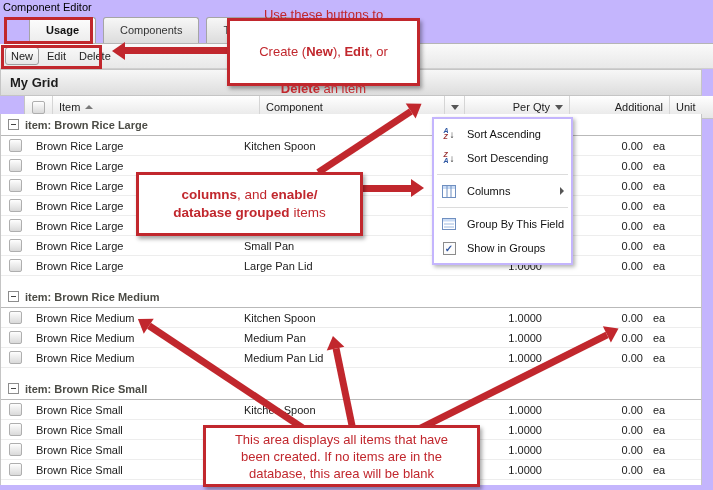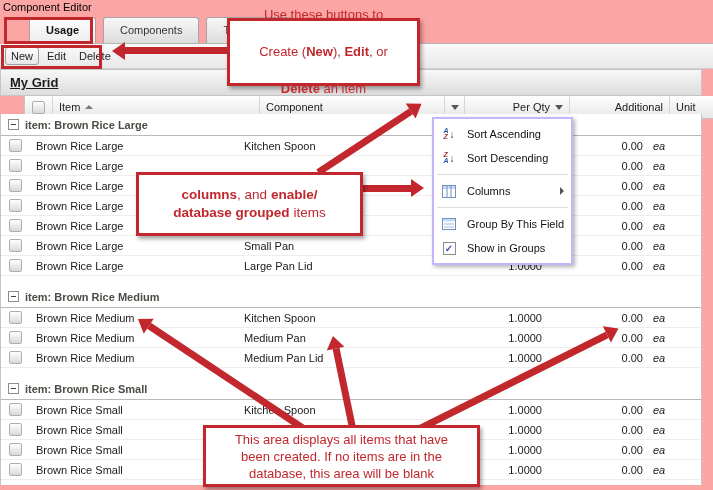--- a/index.html
+++ b/index.html
@@ -1,36 +1,36 @@
 <!DOCTYPE html>
 <html><head>
 <meta charset="utf-8">
 <style>
   html,body{margin:0;padding:0;background:#fff;}
-  .page{position:relative;width:713px;height:490px;overflow:hidden;background:#fca5a5;
+  .page{position:relative;width:713px;height:490px;overflow:hidden;background:#c4b5fd;
         font-family:"Liberation Sans",sans-serif;color:#1a1a1a;}
 
   
   .app-title{position:absolute;left:3px;top:1px;font-size:11px;color:#000;}
   .tabstrip{position:absolute;left:0;top:16px;width:713px;height:28px;box-sizing:border-box;
             display:flex;align-items:flex-end;padding-left:9px;border-bottom:1px solid #b5b5b5;margin-left:20px;}
   .tab{height:25px;line-height:24px;padding:0 16px;font-size:11px;color:#333;
        background:linear-gradient(#f7f7f7,#dcdcdc);border:1px solid #a5a5a5;border-bottom:none;
        border-radius:3px 3px 0 0;margin-right:7px;white-space:nowrap;}
   .tab.active{font-weight:bold;color:#111;background:linear-gradient(#fdfdfd,#ececec);}
   .toolbar{position:absolute;left:0;top:44px;width:713px;height:25px;box-sizing:border-box;
            background:linear-gradient(#fafafa,#e8e8e8);border-bottom:1px solid #cfcfcf;
            display:flex;align-items:center;padding-left:5px;gap:3px;}
   .tbtn{font-size:11px;color:#222;padding:2px 5px;}
   .tbtn.boxed{border:1px solid #9e9e9e;border-radius:3px;background:linear-gradient(#fdfdfd,#e6e6e6);}
 
   
   .panel-header{position:absolute;left:0;top:69px;width:702px;height:27px;box-sizing:border-box;
                 background:linear-gradient(#f7f7f7,#ddd);border:1px solid #c5c5c5;
-                display:flex;align-items:center;padding-left:9px;text-decoration:underline;}
+                display:flex;align-items:center;padding-left:9px;}
   .panel-title{font-weight:bold;font-size:13px;color:#1c1c1c;}
 
   .grid-header{position:absolute;left:0;top:96px;width:702px;height:23px;box-sizing:border-box;
                border-left:1px solid #c5c5c5;border-right:1px solid #c5c5c5;border-bottom:1px solid #c3c3c3;
                background:linear-gradient(#fff,#e6e6e6);display:flex;font-size:11px;color:#222;margin-left:24px;}
   .hcell{box-sizing:border-box;border-right:1px solid #d5d5d5;display:flex;align-items:center;
          padding:0 6px;height:100%;white-space:nowrap;}
   .w-cb{width:28px;justify-content:center;padding:0;}
   .w-item{width:207px;}
   .w-comp{width:185px;}
@@ -47,21 +47,21 @@
   .collapse-icon{width:11px;height:11px;border:1px solid #8d8d8d;background:#fff;position:relative;
                  box-sizing:border-box;flex:0 0 auto;}
   .collapse-icon::after{content:"";position:absolute;left:2px;right:2px;top:4px;height:1px;background:#444;}
   .grid-row{height:20px;display:flex;align-items:center;border-bottom:1px solid #ededed;box-sizing:border-box;}
   .cell{box-sizing:border-box;white-space:nowrap;overflow:hidden;}
   .c-cb{width:28px;display:flex;justify-content:center;}
   .c-item{width:207px;padding-left:7px;}
   .c-comp{width:205px;padding-left:8px;}
   .c-qty{width:105px;text-align:right;padding-right:4px;}
   .c-add{width:100px;text-align:right;padding-right:3px;}
-  .c-unit{flex:1;padding-left:7px;font-style:italic;}
+  .c-unit{flex:1;padding-left:7px;}
   .checkbox{width:13px;height:13px;border:1px solid #aeaeae;border-radius:2px;box-sizing:border-box;
             background:linear-gradient(#fefefe,#d9d9d9);flex:0 0 auto;}
   .spacer{height:10px;}
 
   .tri-up{width:0;height:0;border-left:4px solid transparent;border-right:4px solid transparent;
           border-bottom:4px solid #7a7a7a;margin-left:5px;}
   .tri-down{width:0;height:0;border-left:4px solid transparent;border-right:4px solid transparent;
             border-top:5px solid #555;margin-left:5px;}
   .w-trig .tri-down{margin-left:0;}
 

